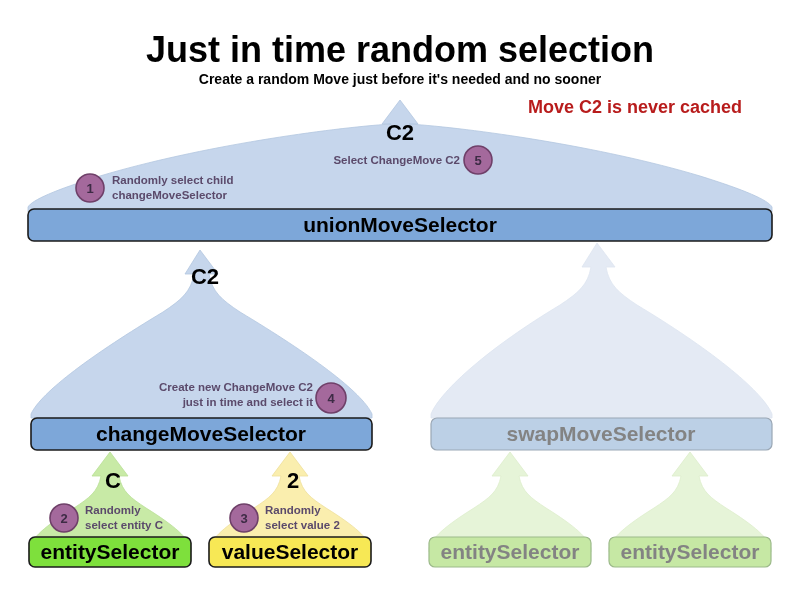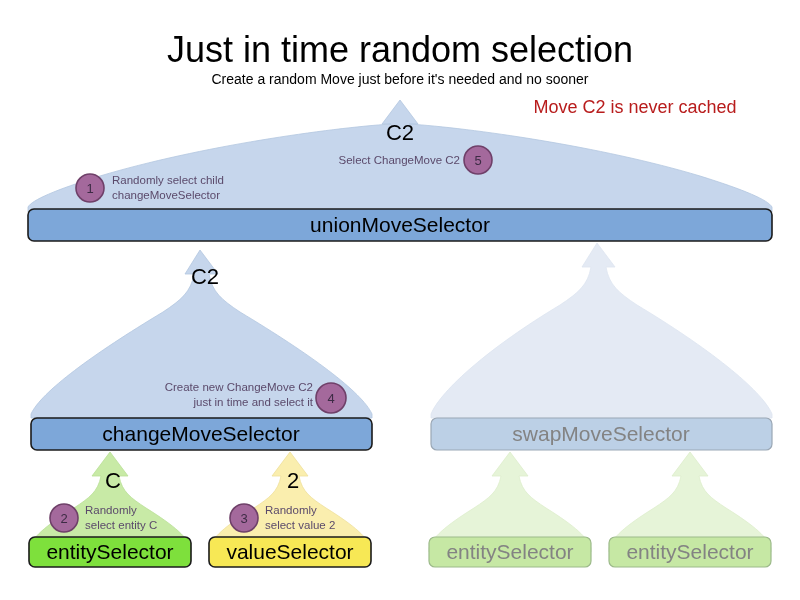--- a/index.html
+++ b/index.html
@@ -11,20 +11,21 @@
     width: 800px;
     height: 600px;
     position: relative;
     overflow: hidden;
     font-family: "Liberation Sans", sans-serif;
     color: #000000;
   }
   #diagram-root {
     position: absolute;
     inset: 0;
+    font-weight: bold;
   }
   svg#diagram-canvas {
     position: absolute;
     left: 0;
     top: 0;
     width: 800px;
     height: 600px;
   }
   .title-text {
     font-size: 36px;

